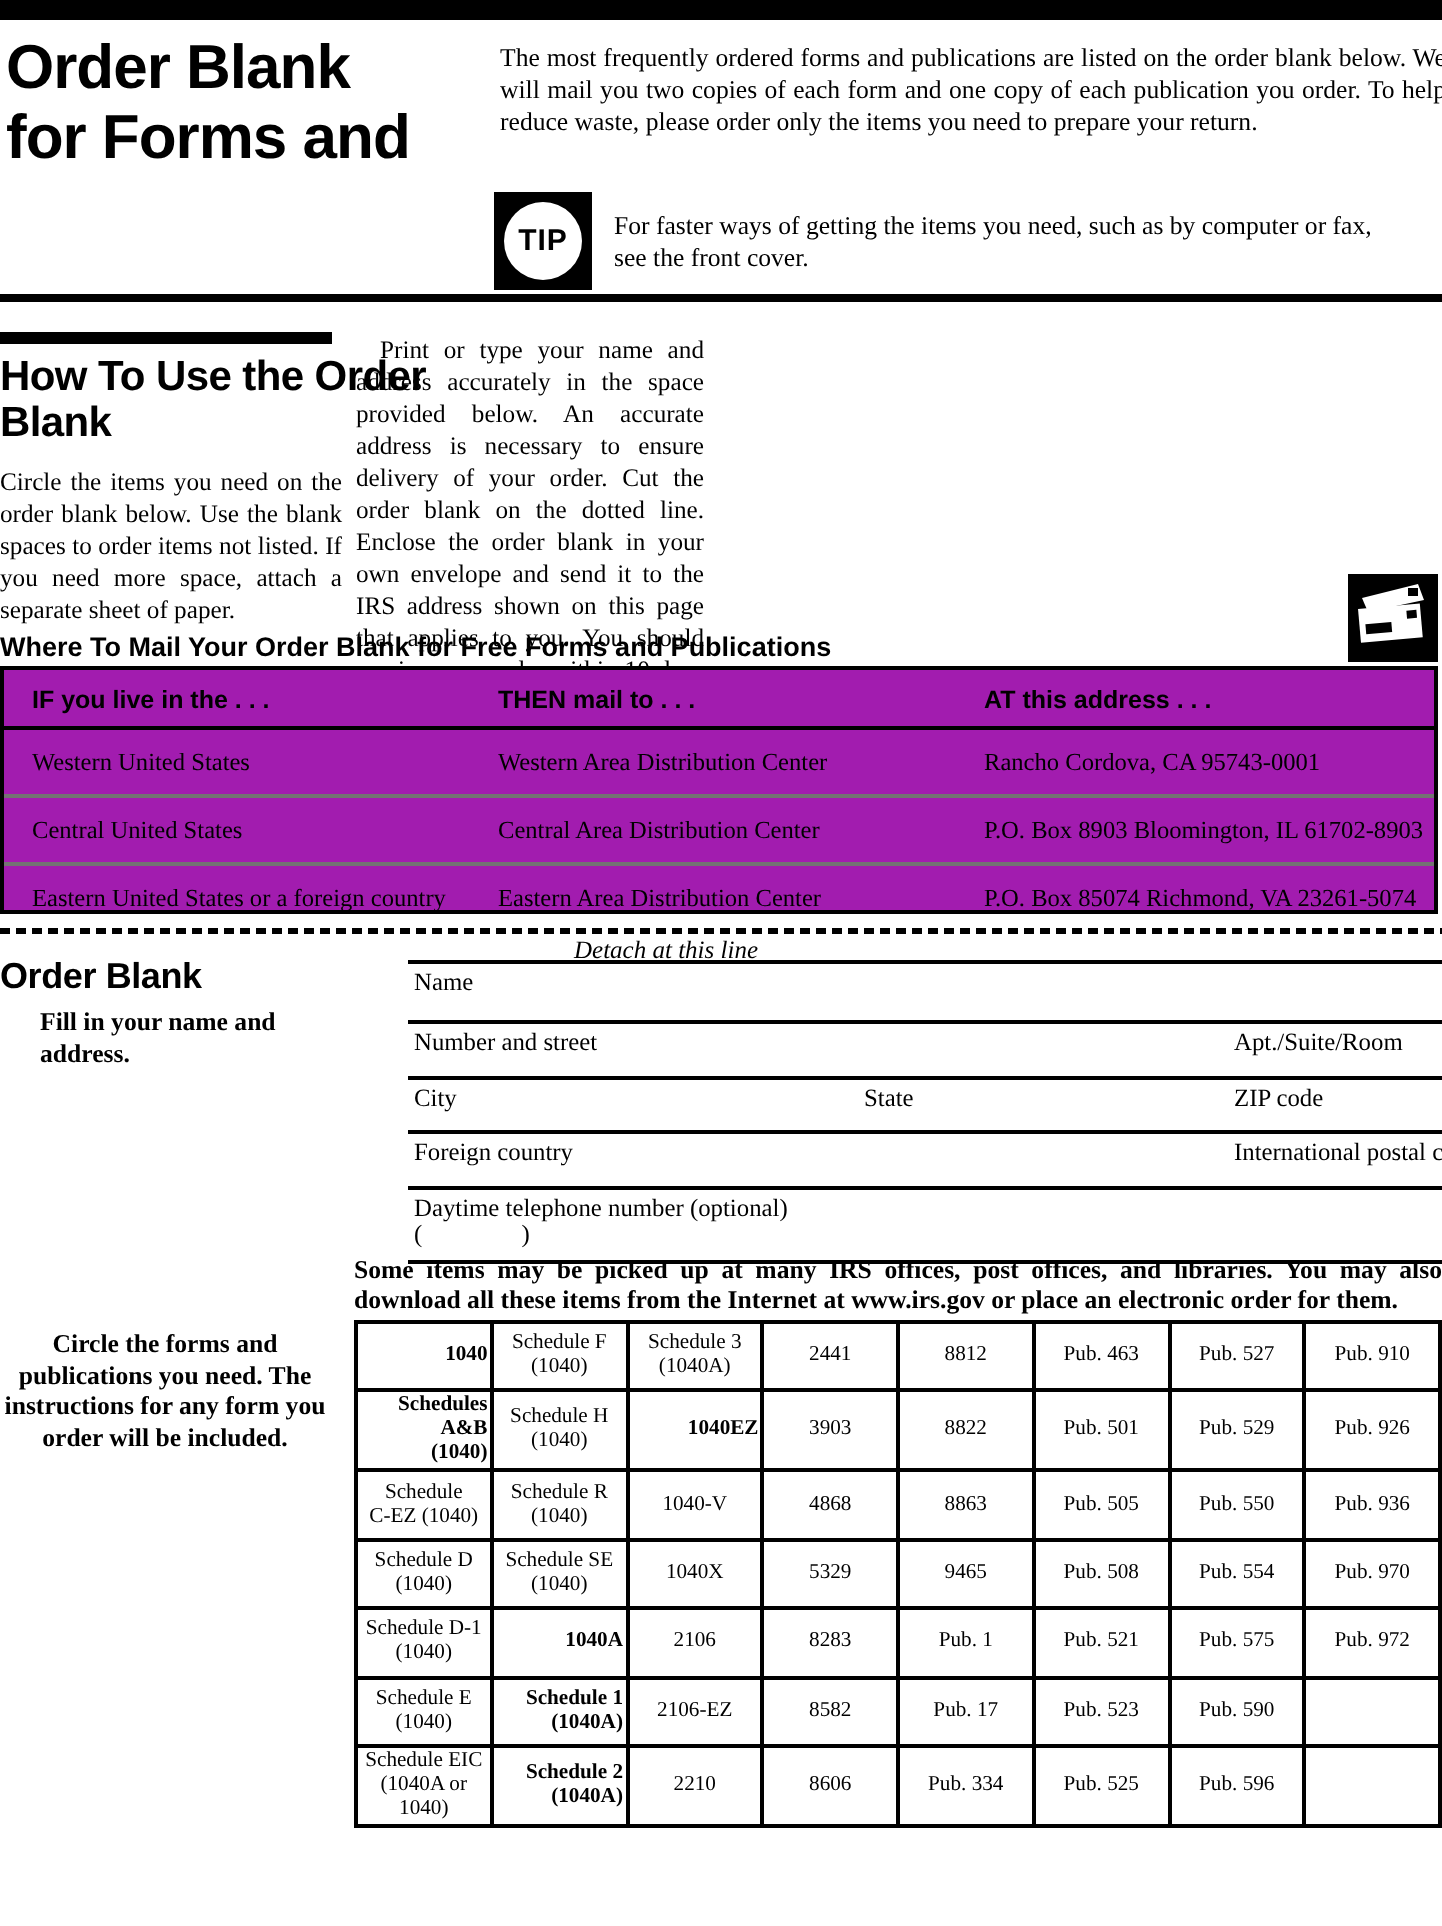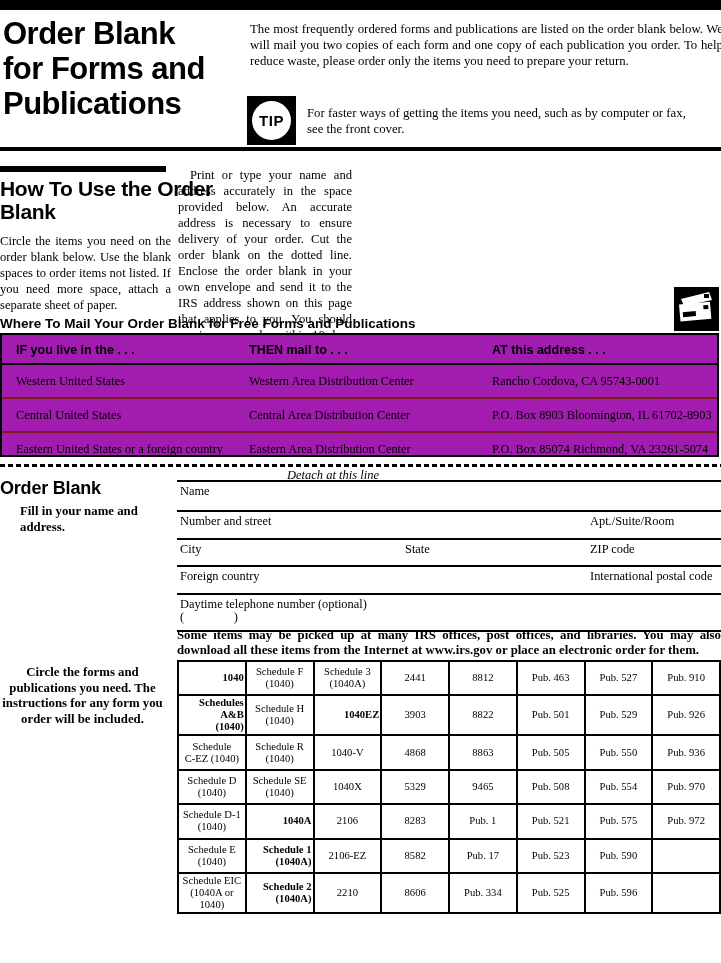--- a/index.html
+++ b/index.html
@@ -34,35 +34,35 @@
   .envelope-icon { position:absolute; left:674px; top:287px; width:45px; height:44px; }
 
   .mail-heading { position:absolute; left:0; top:316px;
     font-family:"Liberation Sans", sans-serif; font-weight:bold; font-size:13.5px; }
 
   .mail-table-wrap { position:absolute; left:0; top:333px; width:719px; height:124px;
     background:#a21caf; border:2px solid #000; }
   table.mail { width:100%; border-collapse:collapse; table-layout:fixed; }
   table.mail th { font-family:"Liberation Sans", sans-serif; font-weight:bold; font-size:12.5px;
     text-align:left; padding:8px 0 6px 14px; border-bottom:2px solid #000; }
-  table.mail td { font-size:12.3px; padding:9px 0 8px 14px; border-bottom:2px solid #7f1d1d; }
+  table.mail td { font-size:12.3px; padding:9px 0 8px 14px; border-bottom:2px solid #737373; }
   table.mail tr:last-child td { border-bottom:none; }
   table.mail col.c1 { width:233px; } table.mail col.c2 { width:243px; } table.mail col.c3 { width:239px; }
 
   .detach-line { position:absolute; left:0; top:464px; width:721px; height:3px;
     background:repeating-linear-gradient(90deg, #000 0 5px, transparent 5px 8px); }
   .detach-label { position:absolute; left:287px; top:468px; font-style:italic; font-size:12.5px; }
 
   .ob-heading { position:absolute; left:0; top:478px;
     font-family:"Liberation Sans", sans-serif; font-weight:bold; font-size:18px; letter-spacing:-0.2px; }
   .ob-instr1 { position:absolute; left:0; top:504px; width:140px; font-weight:bold; font-size:12.8px; line-height:15.5px;padding-left:20px; }
   .ob-instr2 { position:absolute; left:0; top:665px; width:165px; font-weight:bold; font-size:12.8px; line-height:15.5px;text-align:center; }
 
   .address-form { position:absolute; left:177px; top:480px; width:544px; }
-  .af-row { position:relative; border-top:2px solid #000; font-size:12.4px; }
+  .af-row { position:relative; border-top:2px solid #000; font-size:12.4px;margin-left:27px; }
   .af-row.last { border-bottom:2px solid #000; }
   .af-label { position:absolute; top:2px; left:3px; white-space:nowrap; }
   .af-label.pos2 { left:228px; } .af-label.pos3 { left:413px; }
   .af-row.r-name { height:30px; } .af-row.r-street { height:28px; } .af-row.r-city { height:27px; }
   .af-row.r-foreign { height:28px; } .af-row.r-phone { height:39px; }
   .af-parens { position:absolute; top:15px; left:3px; white-space:pre; font-size:12.4px; }
 
   .grid-note { position:absolute; left:177px; top:628px; width:544px;
     font-weight:bold; font-size:12.8px; line-height:14.5px; text-align:justify; }
 
@@ -75,21 +75,20 @@
 </head>
 <body>
 
 <div class="page">
 
   <div class="top-bar"></div>
 
   <div class="page-title">
     <div>Order Blank</div>
     <div>for Forms and</div>
-    <div>Publications</div>
   </div>
 
   <div class="intro">The most frequently ordered forms and publications are listed on the order blank below. We will mail you two copies of each form and one copy of each publication you order. To help reduce waste, please order only the items you need to prepare your return.</div>
 
   <div class="tip-icon">
     <div class="circ">TIP</div>
   </div>
   <div class="tip-text">For faster ways of getting the items you need, such as by computer or fax, see the front cover.</div>
 
   <div class="rule-full"></div>

